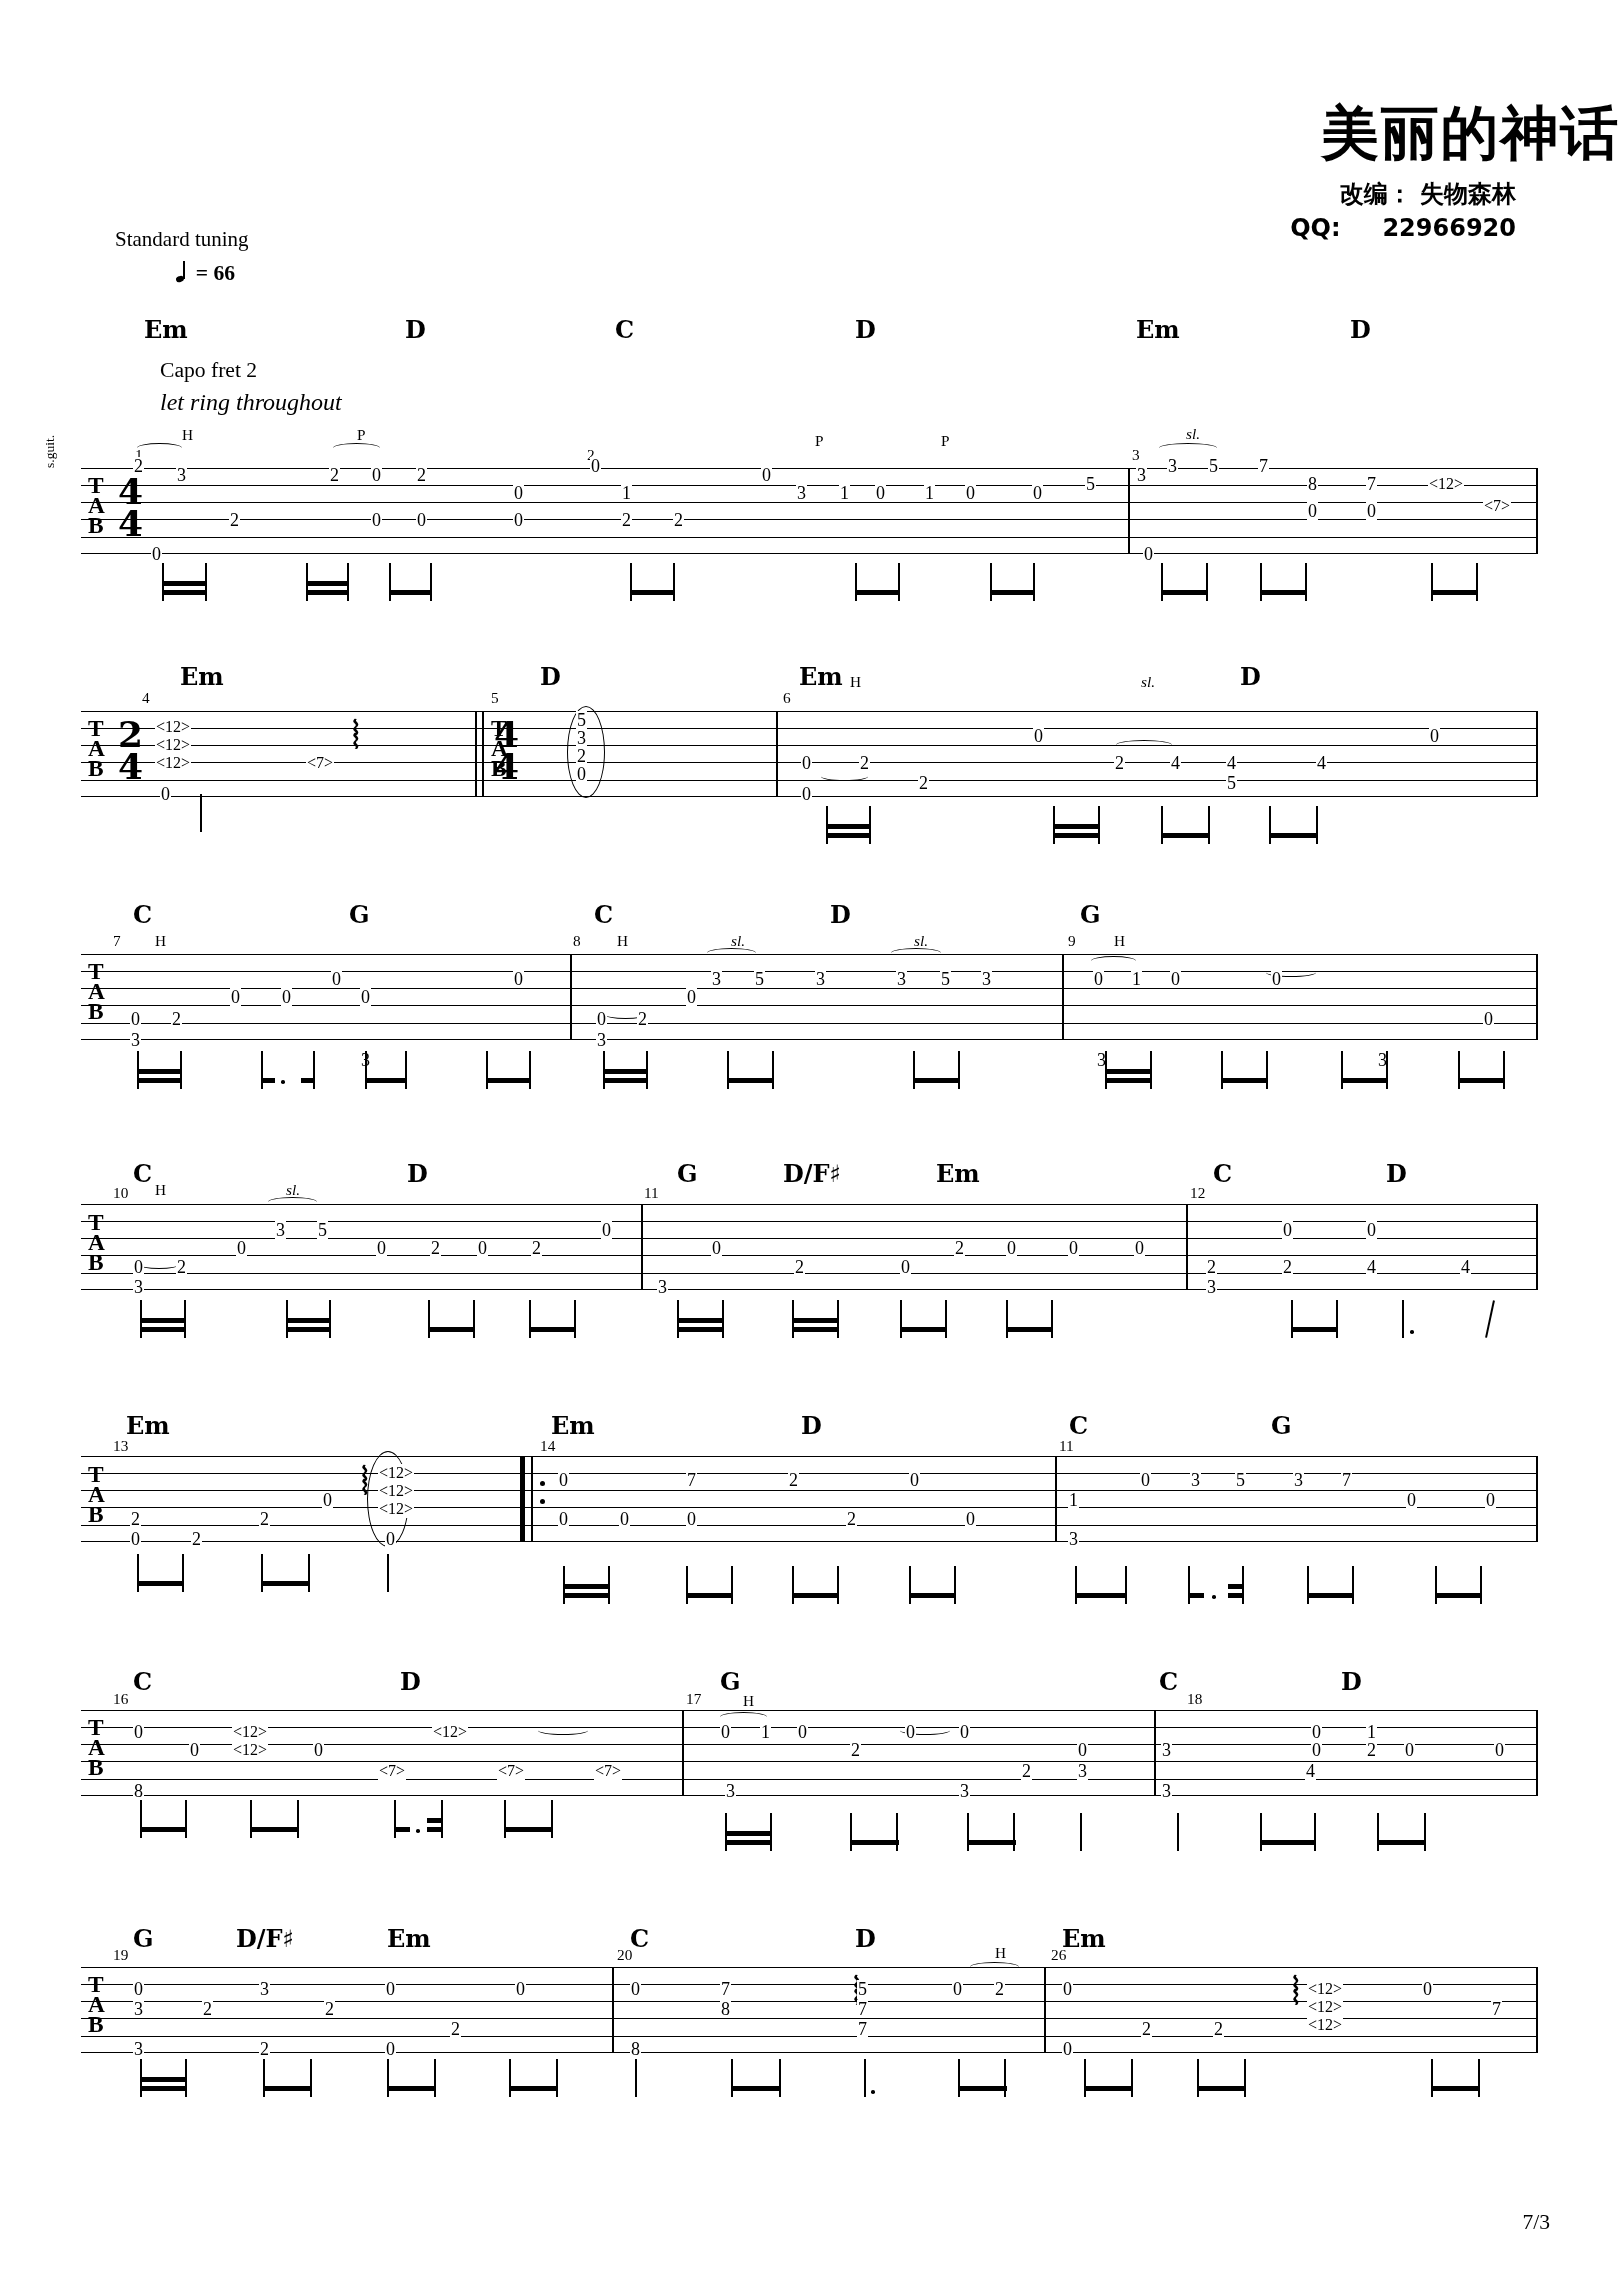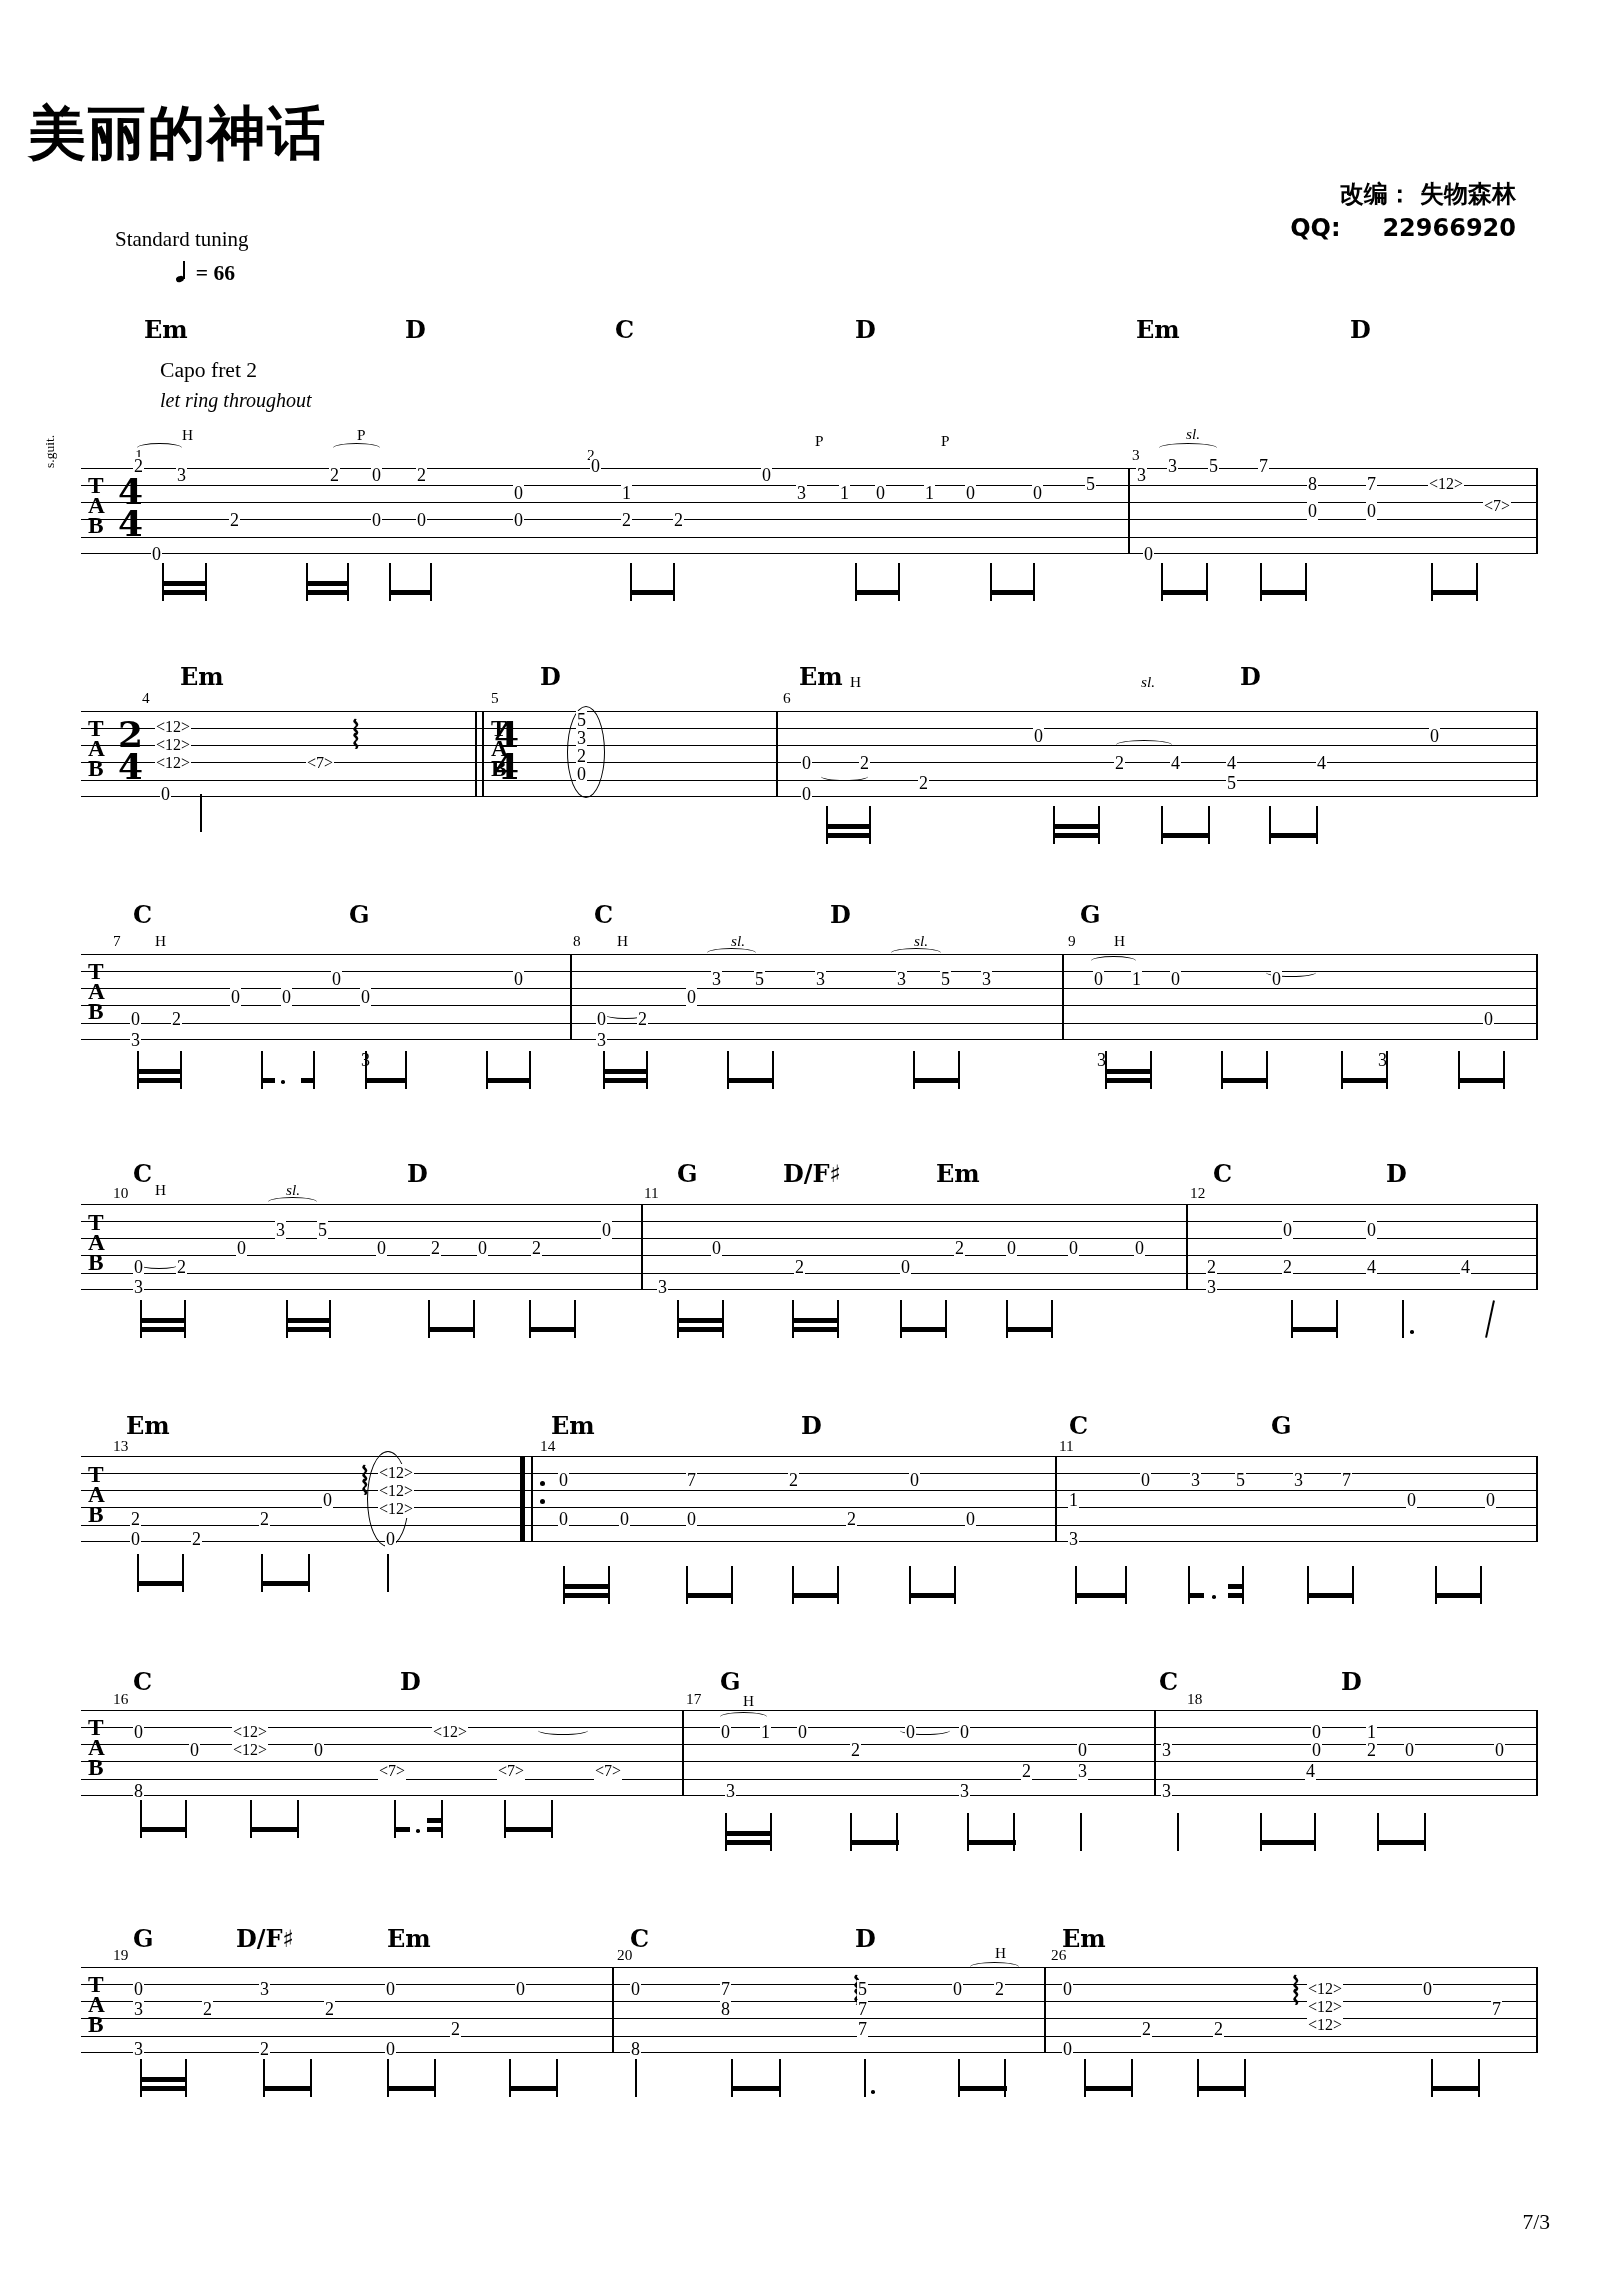--- a/index.html
+++ b/index.html
@@ -20,21 +20,21 @@
     left: 0; top: 0;
     width: 1620px;
     height: 2291px;
   }
 
   
   .title {
     position: absolute;
     left: 0; right: 0;
     top: 95px;
-    text-align: left;
+    text-align: right;
     font-family: Liberation Mono, monospace;
     font-size: 58px;
     font-weight: bold;
     letter-spacing: 1.8px;
     padding-left: 28px;
   }
   .subtitle {
     position: absolute;
     left: 0; right: 0;
     top: 176px;
@@ -101,21 +101,21 @@
   .capo {
     position: absolute;
     left: 160px;
     top: 358px;
     font-size: 21.6px;
   }
   .letring {
     position: absolute;
     left: 160px;
     top: 389px;
-    font-size: 20px;
+    font-size: 24px;
     font-style: italic;
   }
   .sguit {
     position: absolute;
     left: 42px;
     top: 468px;
     font-size: 13.5px;
     transform: rotate(-90deg);
     transform-origin: left top;
     white-space: nowrap;

